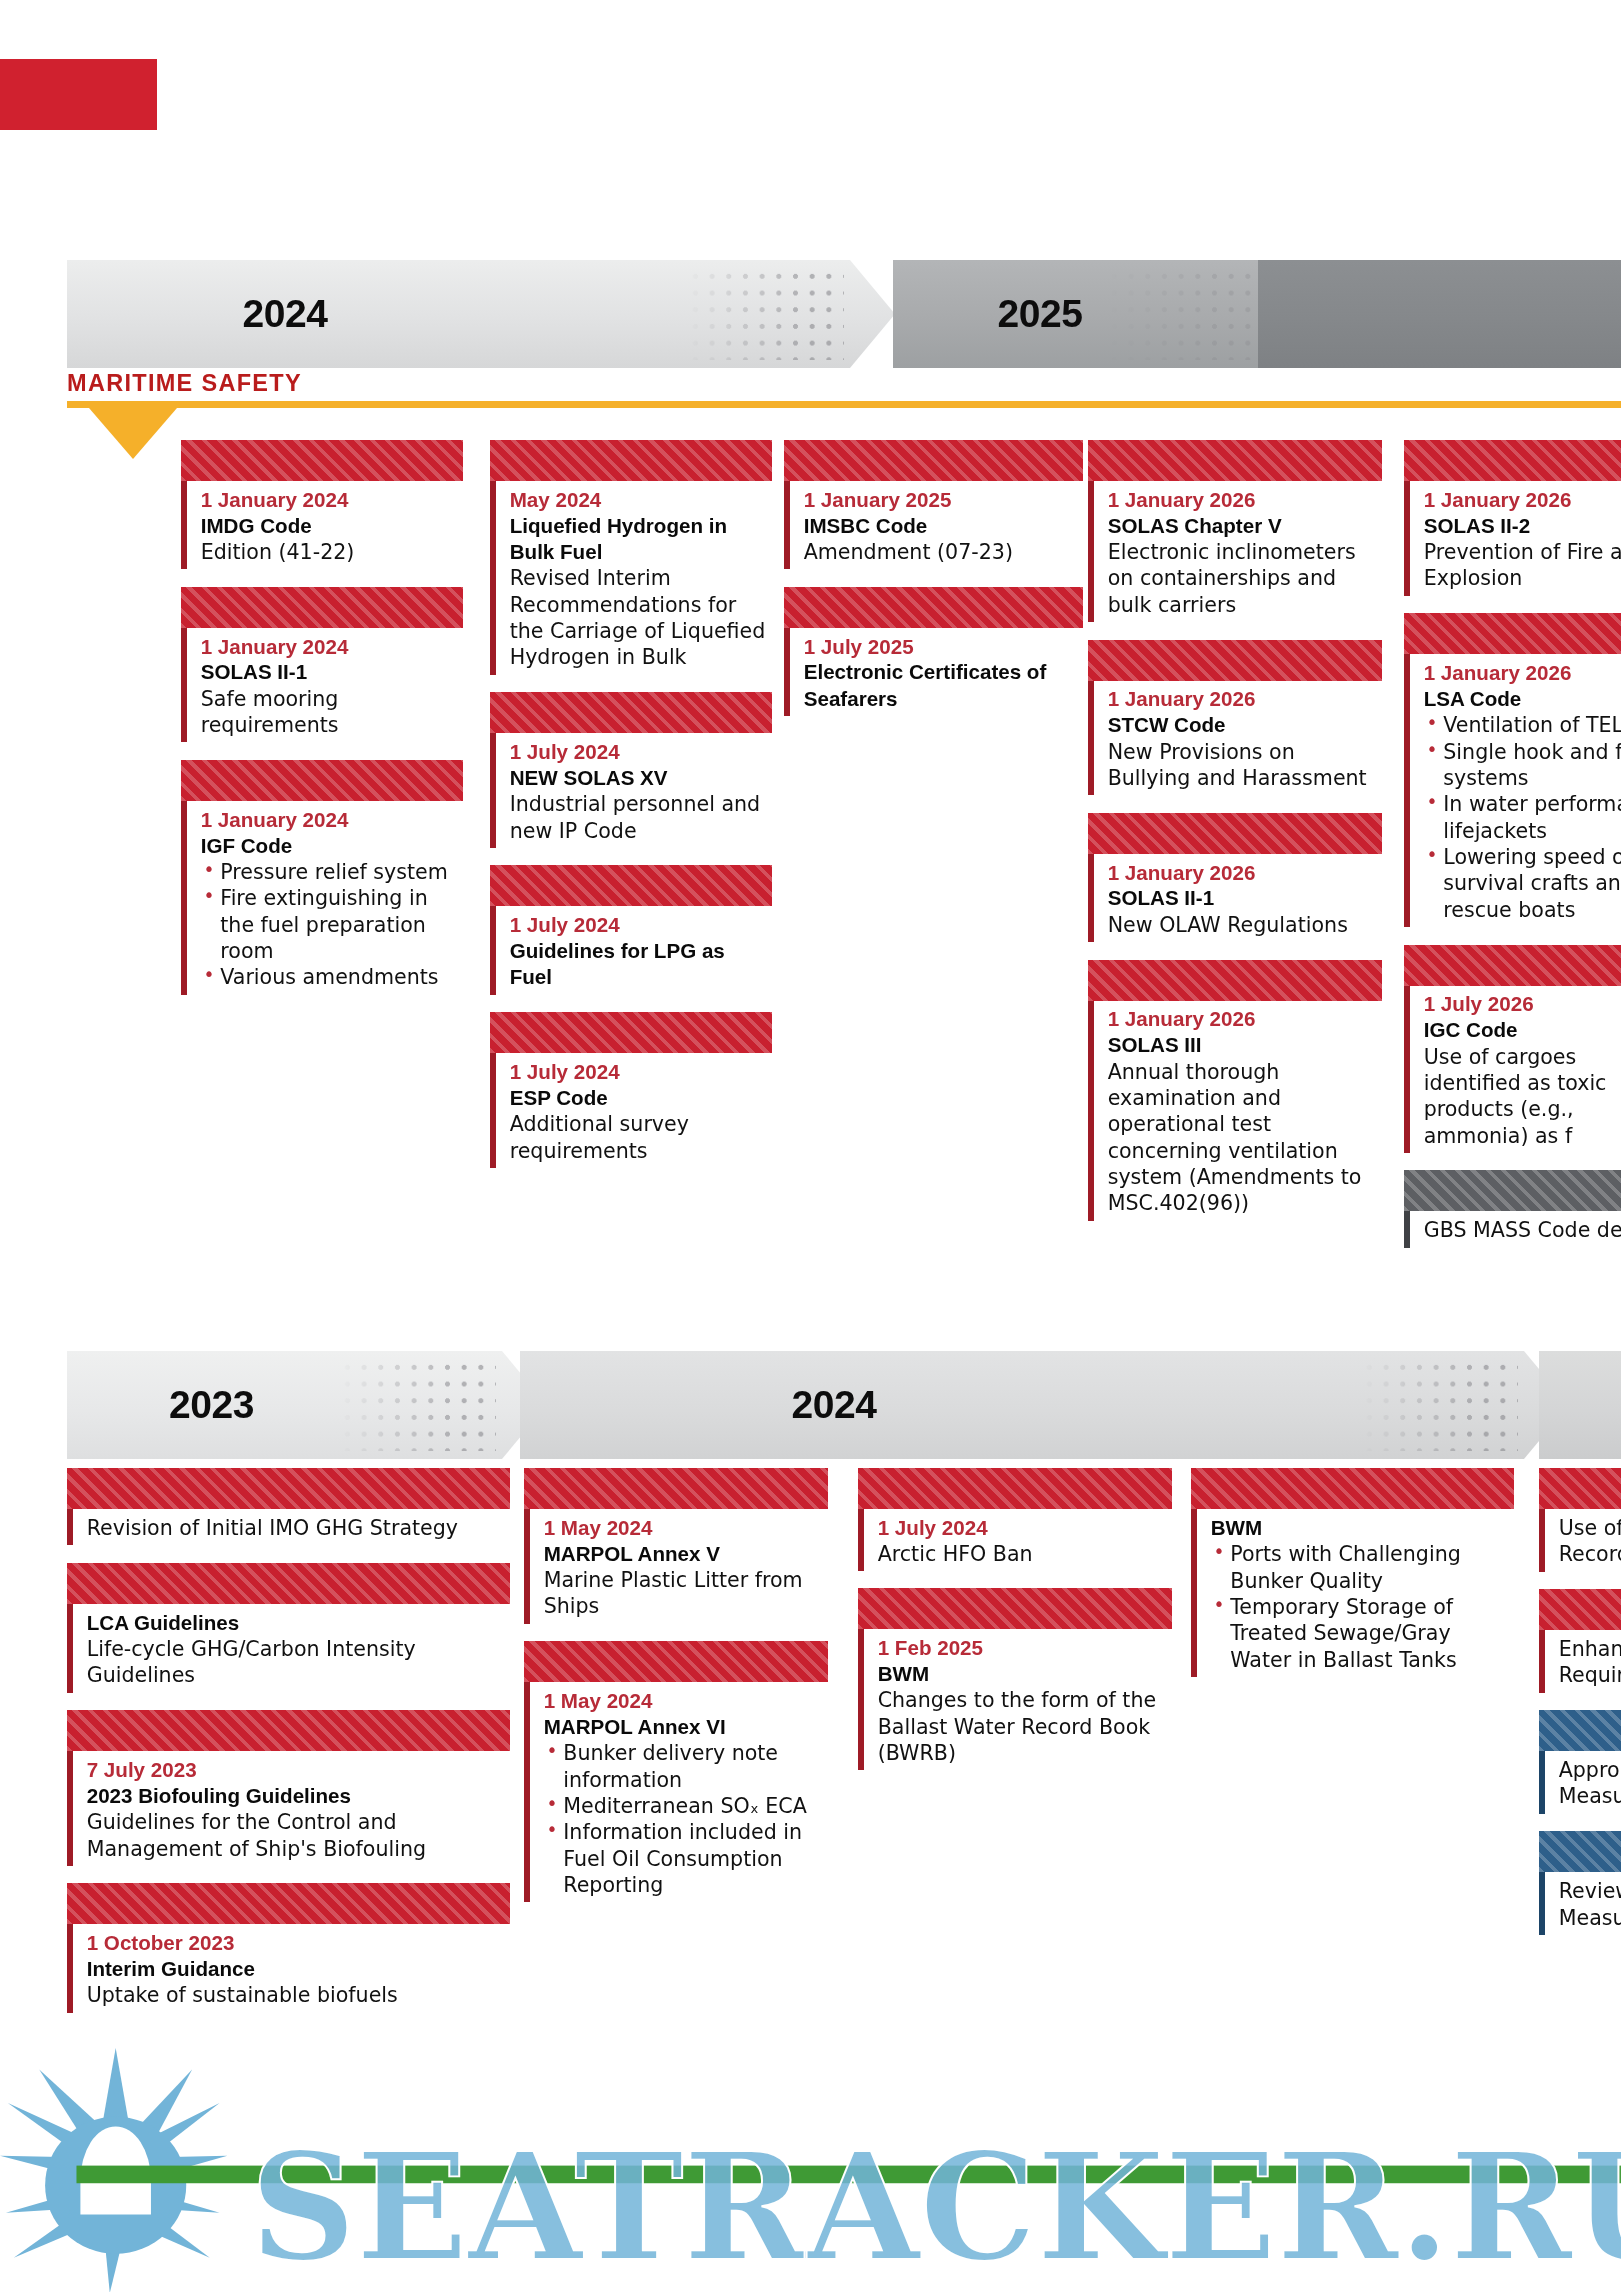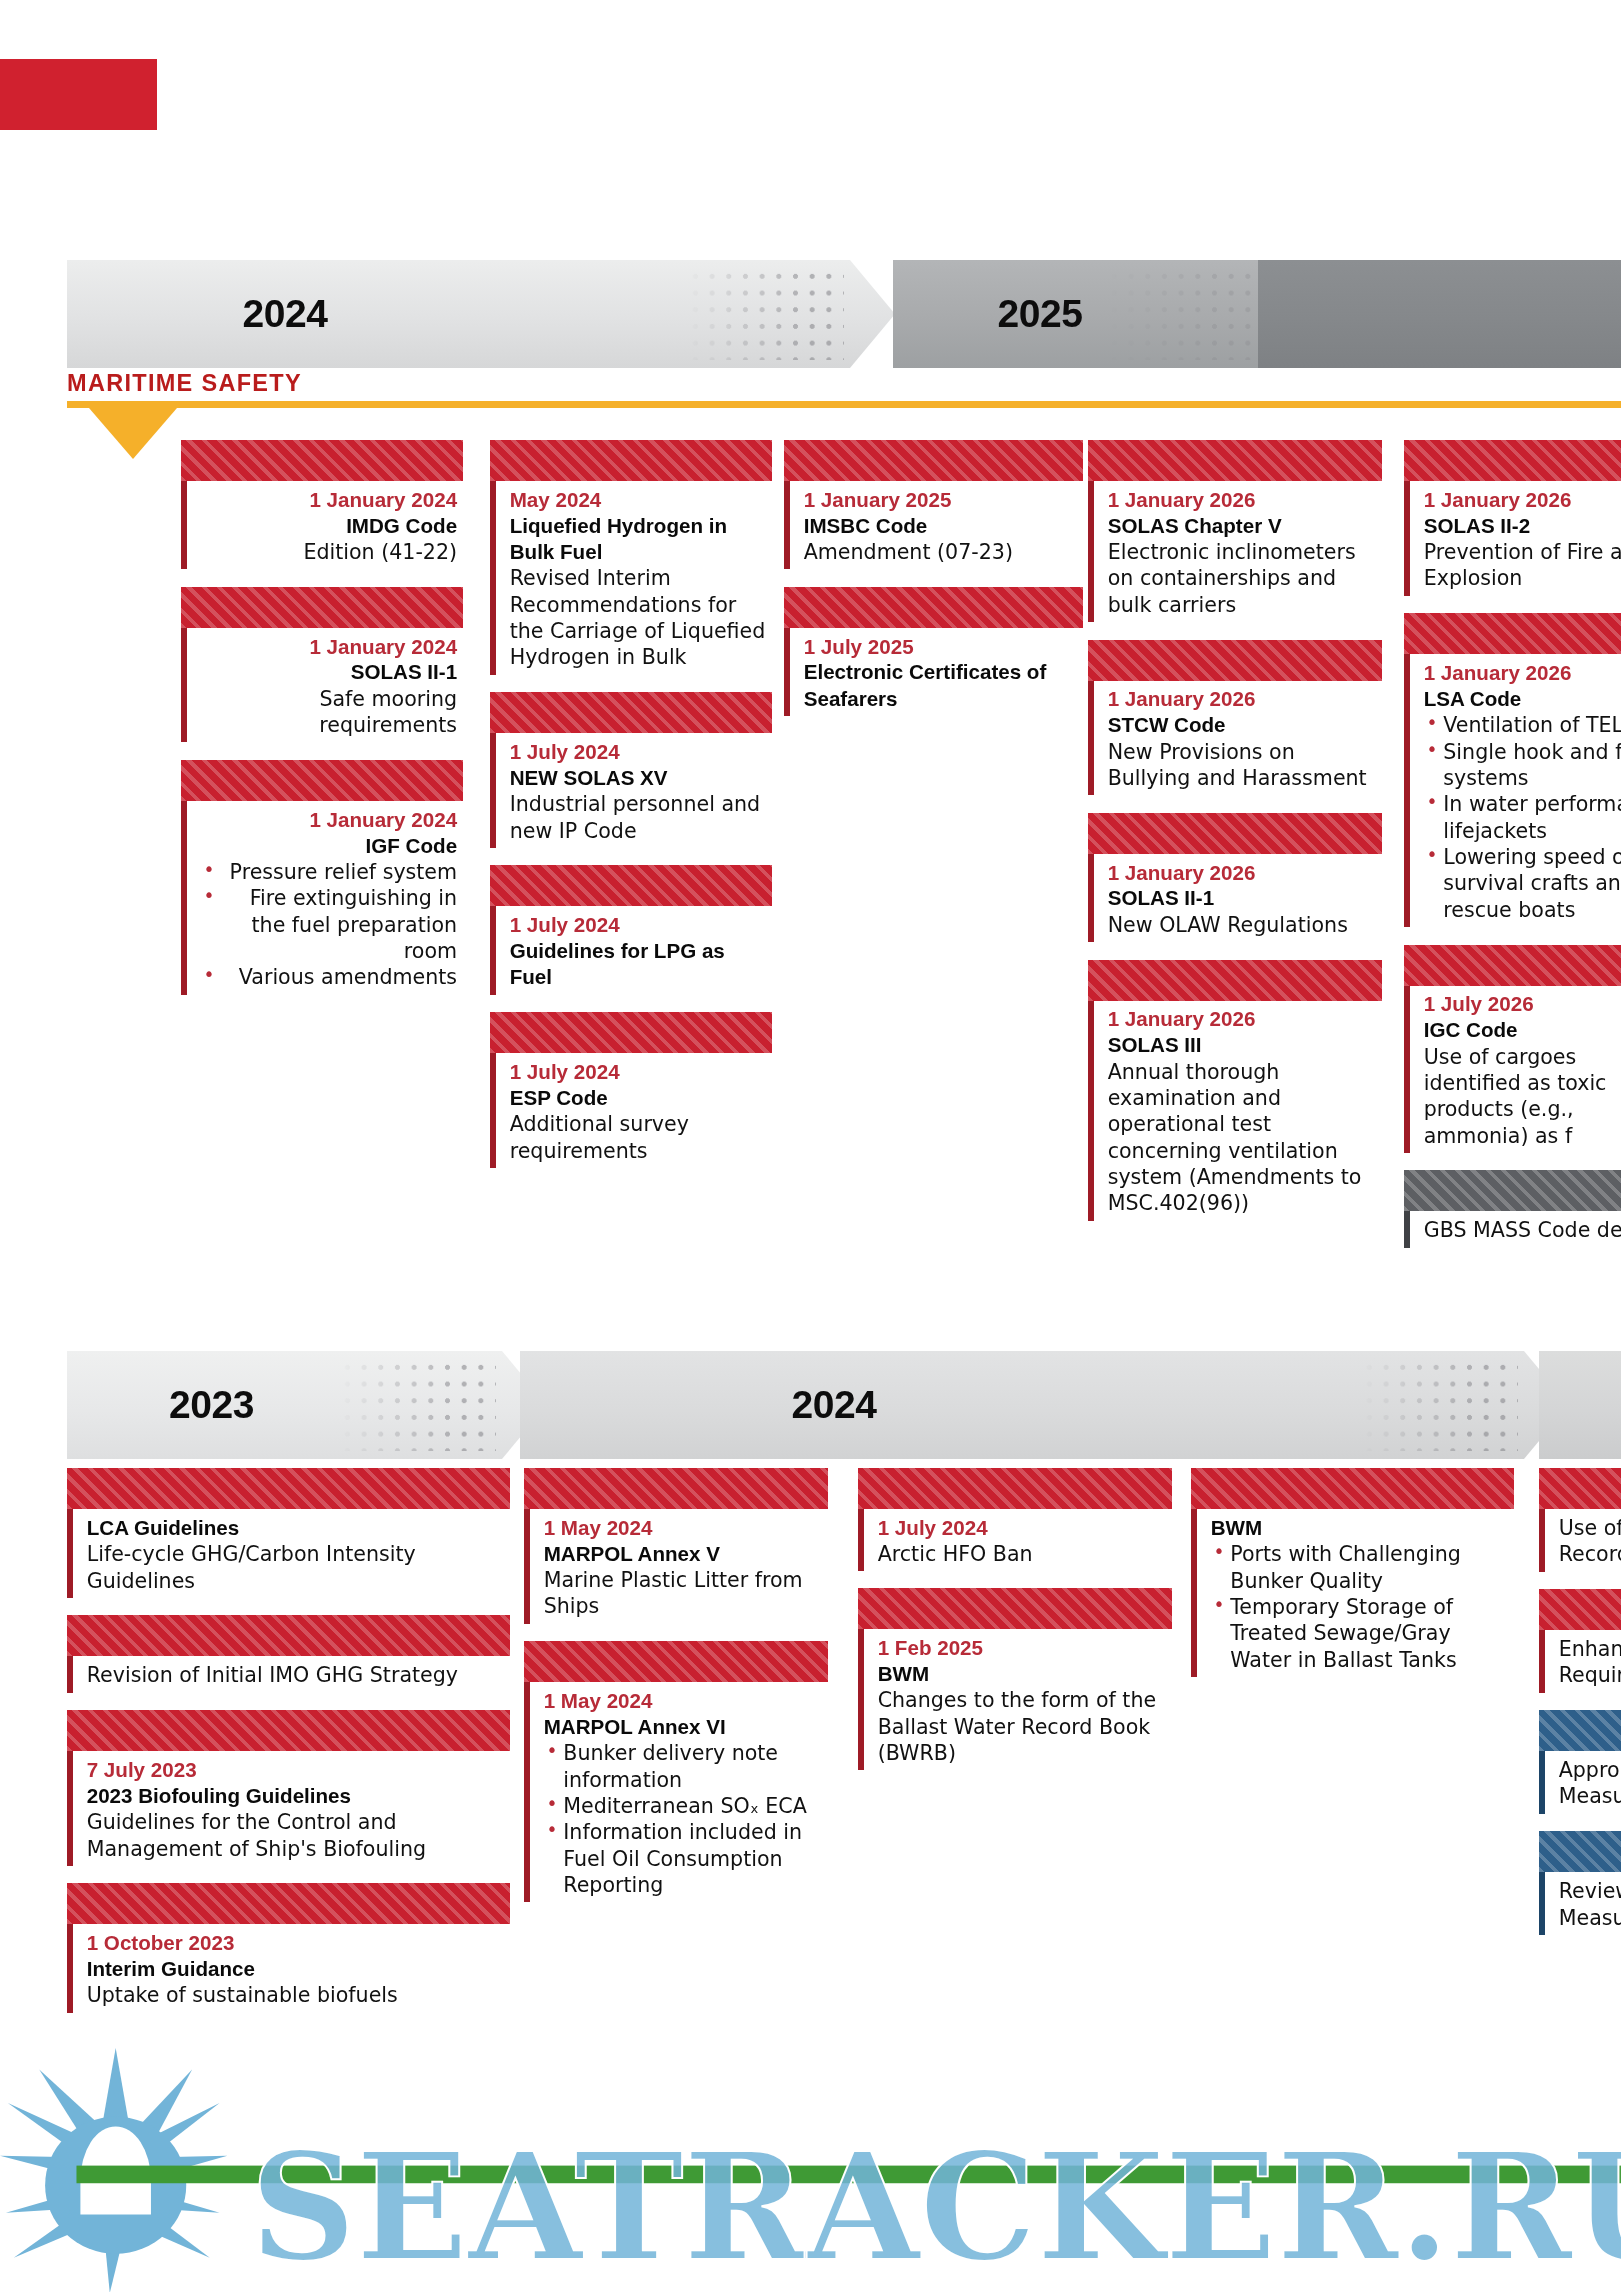--- a/index.html
+++ b/index.html
@@ -131,21 +131,21 @@
     <div class="tl-label"></div>
   </div>
 </div>
 
 <div class="cat-wrap" style="left:67px; top:370px; width:1555px;">
   <div class="cat-text">MARITIME SAFETY</div>
   <div class="cat-rule"></div>
   <div class="cat-tri"></div>
 </div>
 
-<div class="col" style="left:181px; top:440px; width:282px;text-align:right;">
+<div class="col" style="left:181px; top:440px; width:282px;">
     <div class="card">
       <div class="card-bar"></div>
       <div class="card-body">
         <div class="c-date">1 January 2024</div>
         <div class="c-title">IMDG Code</div>
         <div class="c-desc">Edition (41-22)</div>
       </div>
     </div>
     <div class="card">
       <div class="card-bar"></div>
@@ -304,28 +304,28 @@
   <div class="tl-seg" style="left:1472px; width:157px;">
     <div class="tl-fill" style="background:linear-gradient(180deg,#dcdddd 0%,#d4d5d6 55%,#cbcccd 100%);"></div>
     <div class="tl-label"></div>
   </div>
 </div>
 
 <div class="col" style="left:67px; top:1468px; width:443px;">
     <div class="card">
       <div class="card-bar"></div>
       <div class="card-body">
+        <div class="c-desc">Revision of Initial IMO GHG Strategy</div>
+      </div>
+    </div>
+    <div class="card">
+      <div class="card-bar"></div>
+      <div class="card-body">
         <div class="c-title">LCA Guidelines</div>
         <div class="c-desc">Life-cycle GHG/Carbon Intensity Guidelines</div>
-      </div>
-    </div>
-    <div class="card">
-      <div class="card-bar"></div>
-      <div class="card-body">
-        <div class="c-desc">Revision of Initial IMO GHG Strategy</div>
       </div>
     </div>
     <div class="card">
       <div class="card-bar"></div>
       <div class="card-body">
         <div class="c-date">7 July 2023</div>
         <div class="c-title">2023 Biofouling Guidelines</div>
         <div class="c-desc">Guidelines for the Control and Management of Ship's Biofouling</div>
       </div>
     </div>

